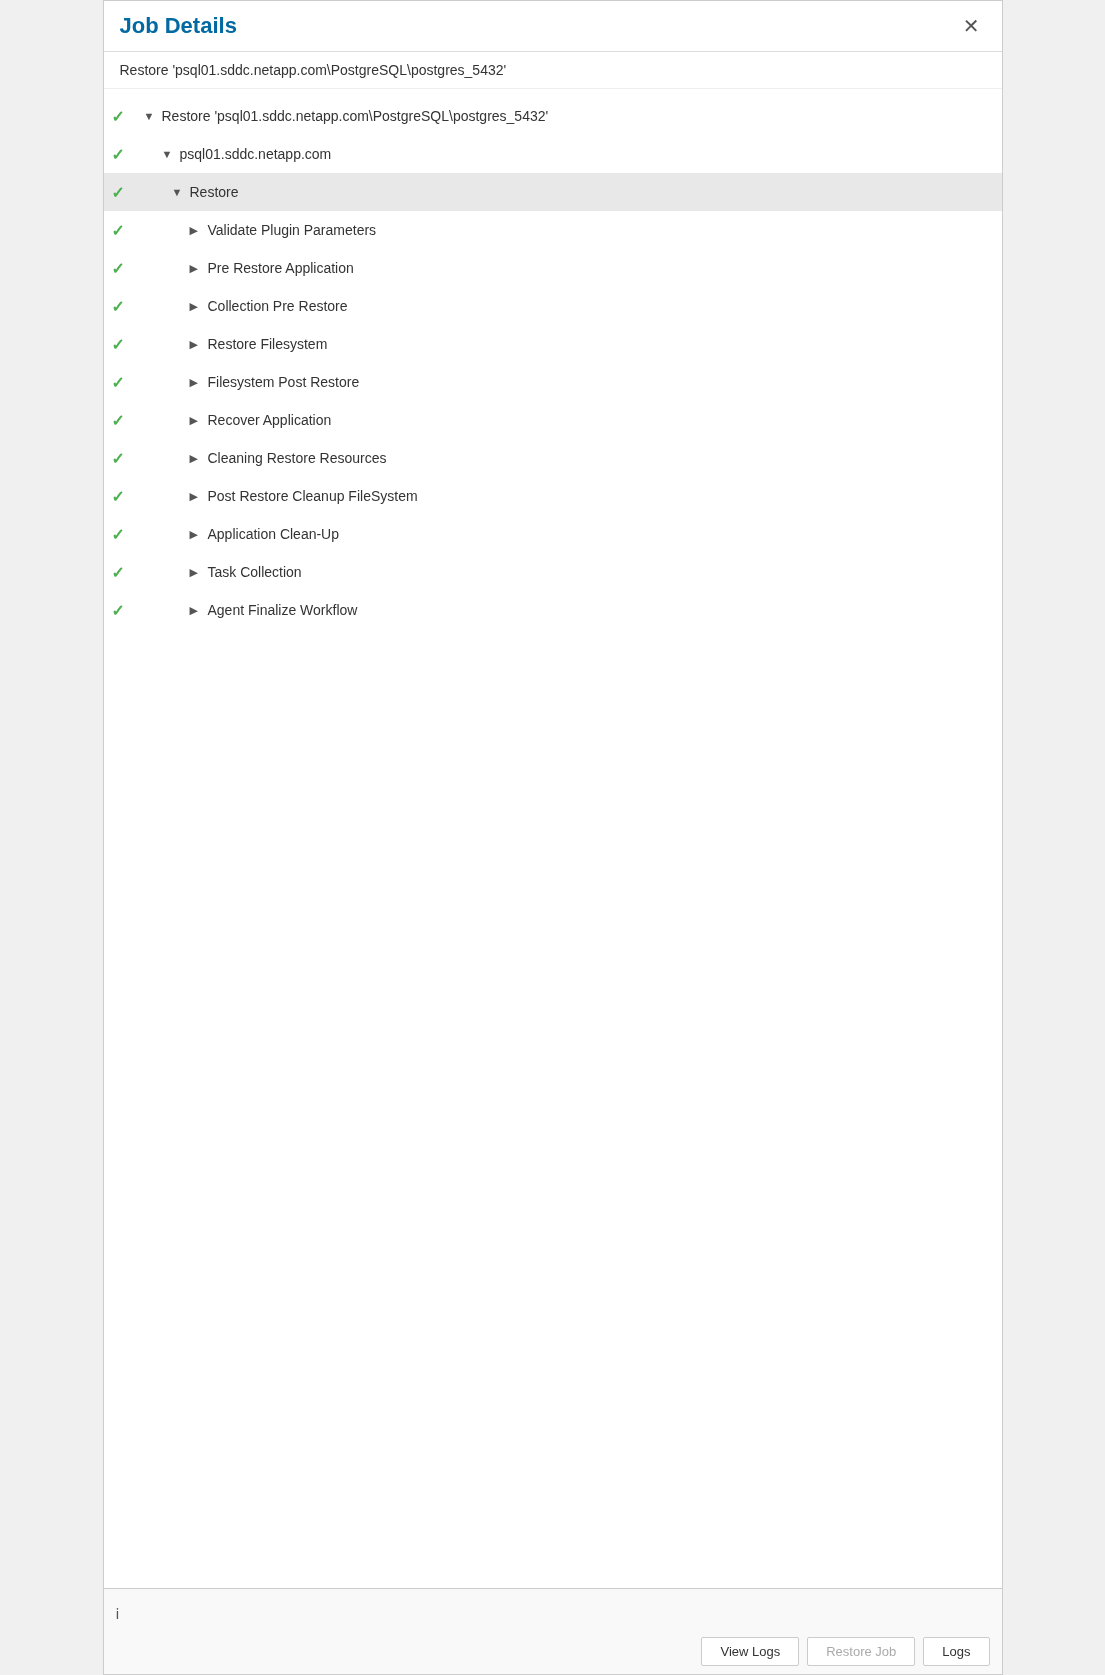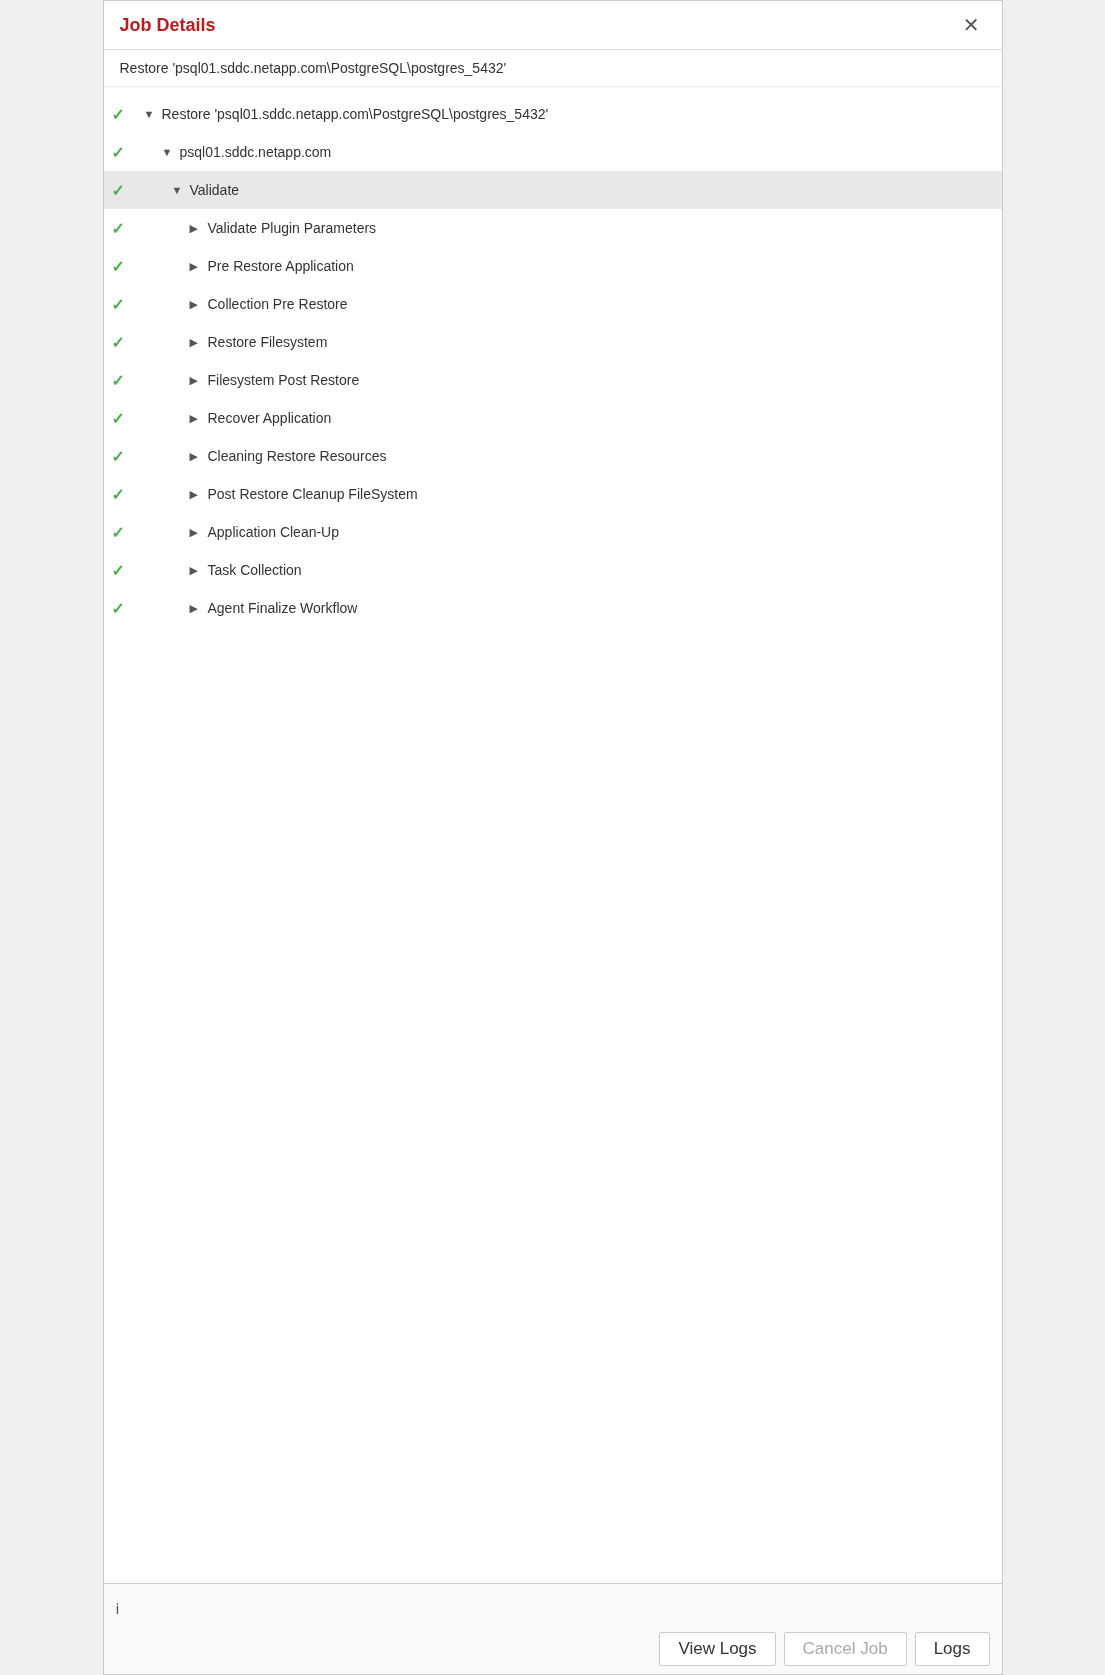--- a/index.html
+++ b/index.html
@@ -23,23 +23,23 @@
     }
     .dialog-header {
       display: flex;
       justify-content: space-between;
       align-items: center;
       padding: 12px 16px;
       border-bottom: 1px solid #ddd;
       background: #fff;
     }
     .dialog-title {
-      font-size: 18px;
+      font-size: 22px;
       font-weight: bold;
-      color: #b91c1c;
+      color: #0369a1;
     }
     .close-btn {
       background: none;
       border: none;
       font-size: 20px;
       cursor: pointer;
       color: #555;
       line-height: 1;
       padding: 2px 6px;
     }
@@ -101,21 +101,21 @@
     .footer-buttons {
       display: flex;
       justify-content: flex-end;
       gap: 8px;
       padding-top: 8px;
     }
     .btn {
       padding: 6px 18px;
       border: 1px solid #ccc;
       background: #fff;
-      font-size: 17px;
+      font-size: 13px;
       cursor: pointer;
       color: #333;
       border-radius: 2px;
     }
     .btn-disabled {
       color: #aaa;
       cursor: not-allowed;
     }
   </style>
 </head>
@@ -143,21 +143,21 @@
       <span style="width:18px; flex-shrink:0;"></span>
       <span class="expand-icon indent-1">▼</span>
       <span class="item-label">psql01.sddc.netapp.com</span>
     </div>
 
     <div class="tree-item highlighted" style="padding-left: 8px;">
       <span class="check-icon">✓</span>
       <span style="width:18px; flex-shrink:0;"></span>
       <span style="width:18px; flex-shrink:0;"></span>
       <span class="expand-icon">▼</span>
-      <span class="item-label">Validate</span>
+      <span class="item-label">Restore</span>
     </div>
 
     <div class="tree-item" style="padding-left: 8px;">
       <span class="check-icon">✓</span>
       <span style="width:54px; flex-shrink:0;"></span>
       <span class="expand-icon">▶</span>
       <span class="item-label">Validate Plugin Parameters</span>
     </div>
 
     <div class="tree-item" style="padding-left: 8px;">
@@ -230,17 +230,17 @@
       <span class="item-label">Agent Finalize Workflow</span>
     </div>
   </div>
 
   <div class="dialog-footer">
     <div class="footer-info">
       <span class="info-icon">ℹ</span>
     </div>
     <div class="footer-buttons">
       <button class="btn">View Logs</button>
-      <button class="btn btn-disabled" disabled="">Cancel Job</button>
+      <button class="btn btn-disabled" disabled="">Restore Job</button>
       <button class="btn">Logs</button>
     </div>
   </div>
 </div>
 
 </body></html>

